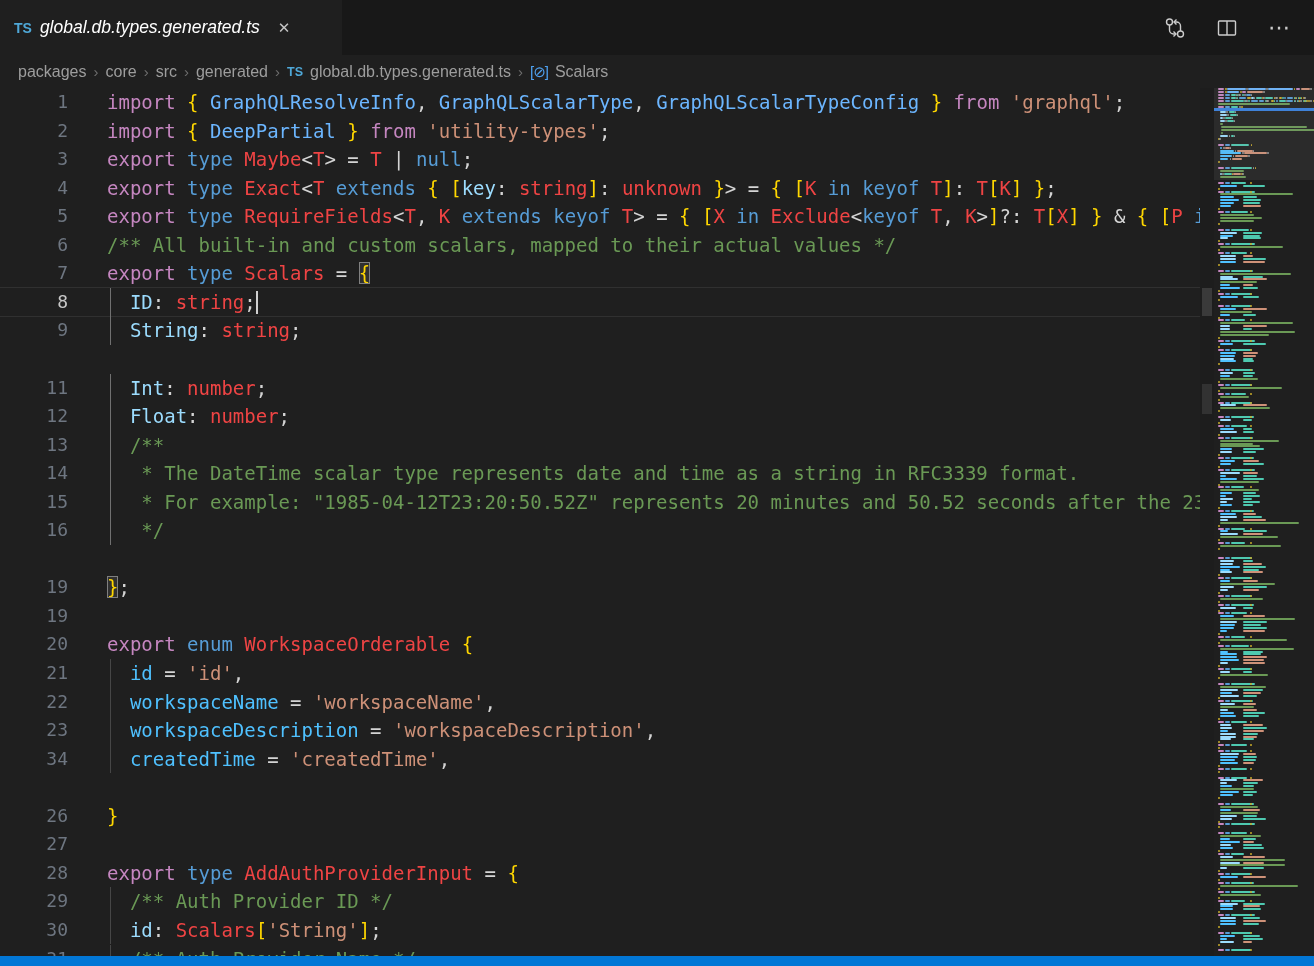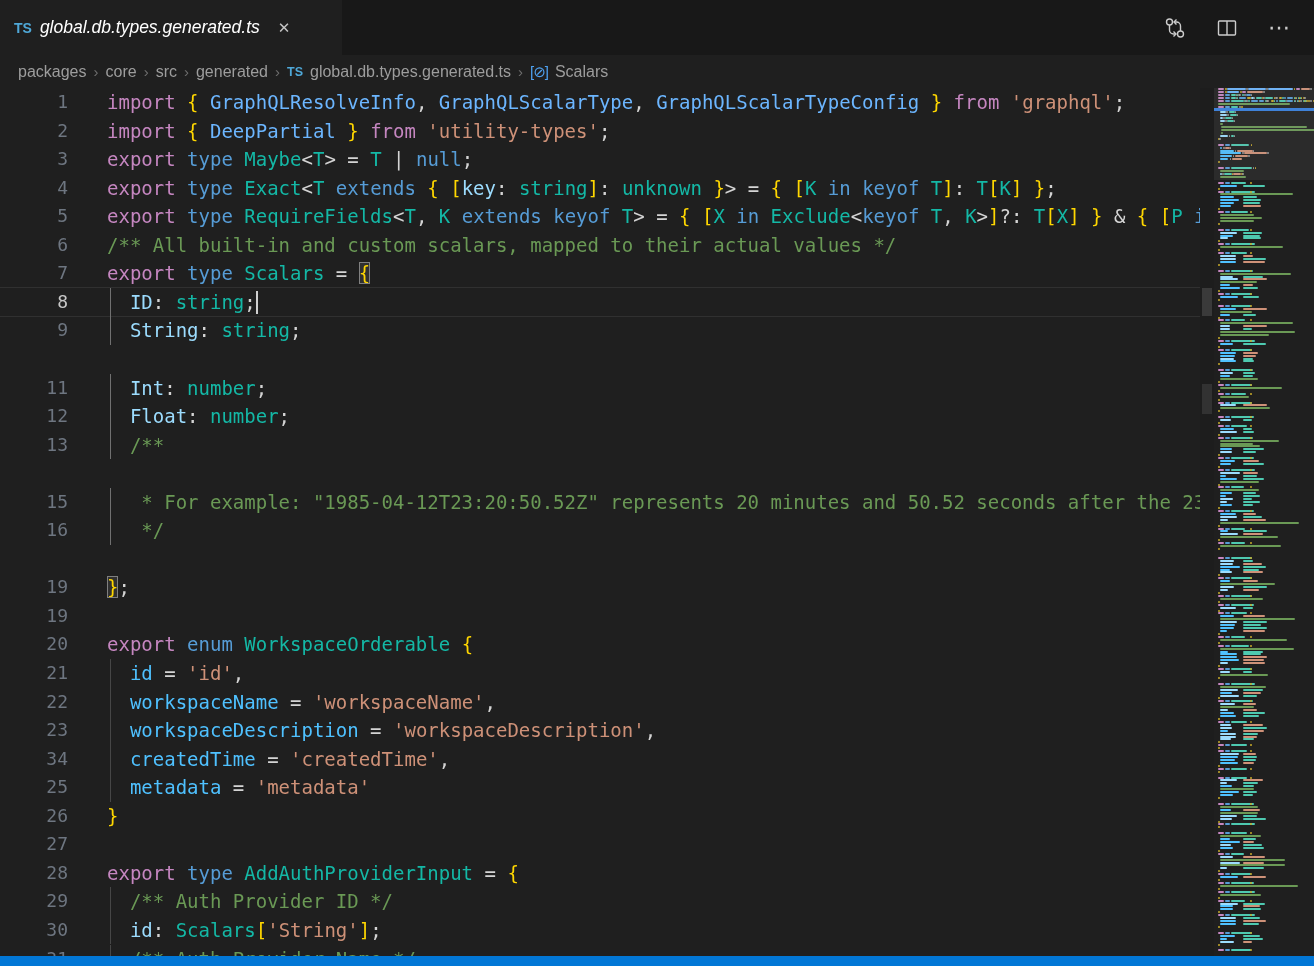--- a/index.html
+++ b/index.html
@@ -30,21 +30,21 @@
   .code-area{position:absolute;left:0;top:0;right:114px;bottom:0;overflow:hidden;
     font-family:"DejaVu Sans Mono","Liberation Mono",monospace;font-size:19px;}
   .line{position:absolute;left:0;right:0;height:28.55px;}
   .line .ln{position:absolute;left:0;width:68px;text-align:right;color:#6e7681;font-size:18px;line-height:28.55px;}
   .line.cur .ln{color:#c8c8c8;}
   .line .lc{position:absolute;left:107px;right:0;white-space:pre;line-height:28.55px;overflow:hidden;}
   .line.cur{border-top:1px solid #303030;border-bottom:1px solid #303030;margin-top:-1px;}
   .guide{position:absolute;left:110px;top:0;bottom:0;width:1px;background:#464646;}
   .guide.a{background:#707070;}
   .cursor{position:absolute;top:3px;width:2px;height:23px;background:#d0d0d0;}
-  .tc-kw{color:#C586C0}.tc-ctl{color:#569CD6}.tc-typ{color:#14b8a6}.tc-prop{color:#9CDCFE}
+  .tc-kw{color:#C586C0}.tc-ctl{color:#569CD6}.tc-typ{color:#ef4444}.tc-prop{color:#9CDCFE}
   .tc-imp{color:#6CB6FF}.tc-enm{color:#4FC1FF}.tc-str{color:#CE9178}.tc-brk{color:#FFD700}
   .tc-pun{color:#D4D4D4}.tc-cmt{color:#6A9955}
   .match{outline:1px solid #808080;outline-offset:-1px;background:rgba(110,110,110,.22);}
 
   
   .ov-strip{position:absolute;right:100px;top:0;width:14px;bottom:0;background:#1d1d1d;}
   .ov-mark{position:absolute;left:2px;right:2px;background:#3a3a3a;}
   .minimap{position:absolute;right:0;top:0;width:100px;bottom:0;background:#1f1f1f;overflow:hidden;cursor:pointer;}
   .mrow{position:absolute;height:2px;}
   .mseg{position:absolute;height:2px;border-radius:1px;}
@@ -151,20 +151,25 @@
         <div class="line" style="top: 314.05px;">
           <span class="ln">12</span>
           <div class="guide a"></div>
           <span class="lc"><span class="tc-prop">  Float</span><span class="tc-pun">: </span><span class="tc-typ">number</span><span class="tc-pun">;</span></span>
         </div>
         <div class="line" style="top: 342.6px;">
           <span class="ln">13</span>
           <div class="guide a"></div>
           <span class="lc"><span class="tc-cmt">  /**</span></span>
         </div>
+        <div class="line" style="top: 371.15px;">
+          <span class="ln">14</span>
+          <div class="guide a"></div>
+          <span class="lc"><span class="tc-cmt">   * The DateTime scalar type represents date and time as a string in RFC3339 format.</span></span>
+        </div>
         <div class="line" style="top: 399.7px;">
           <span class="ln">15</span>
           <div class="guide a"></div>
           <span class="lc"><span class="tc-cmt">   * For example: "1985-04-12T23:20:50.52Z" represents 20 minutes and 50.52 seconds after the 23rd minute of the 4th hour of April 12th, 1985 in UTC.</span></span>
         </div>
         <div class="line" style="top: 428.25px;">
           <span class="ln">16</span>
           <div class="guide a"></div>
           <span class="lc"><span class="tc-cmt">   */</span></span>
         </div>
@@ -192,25 +197,20 @@
         </div>
         <div class="line" style="top: 628.1px;">
           <span class="ln">23</span>
           <div class="guide"></div>
           <span class="lc"><span class="tc-enm">  workspaceDescription</span><span class="tc-pun"> = </span><span class="tc-str">'workspaceDescription'</span><span class="tc-pun">,</span></span>
         </div>
         <div class="line" style="top: 656.65px;">
           <span class="ln">34</span>
           <div class="guide"></div>
           <span class="lc"><span class="tc-enm">  createdTime</span><span class="tc-pun"> = </span><span class="tc-str">'createdTime'</span><span class="tc-pun">,</span></span>
-        </div>
-        <div class="line" style="top: 685.2px;">
-          <span class="ln">25</span>
-          <div class="guide"></div>
-          <span class="lc"><span class="tc-enm">  metadata</span><span class="tc-pun"> = </span><span class="tc-str">'metadata'</span></span>
         </div>
         <div class="line" style="top: 713.75px;">
           <span class="ln">26</span>
           <span class="lc"><span class="tc-brk">}</span></span>
         </div>
         <div class="line" style="top: 742.3px;">
           <span class="ln">27</span>
           <span class="lc"></span>
         </div>
         <div class="line" style="top: 770.85px;">

